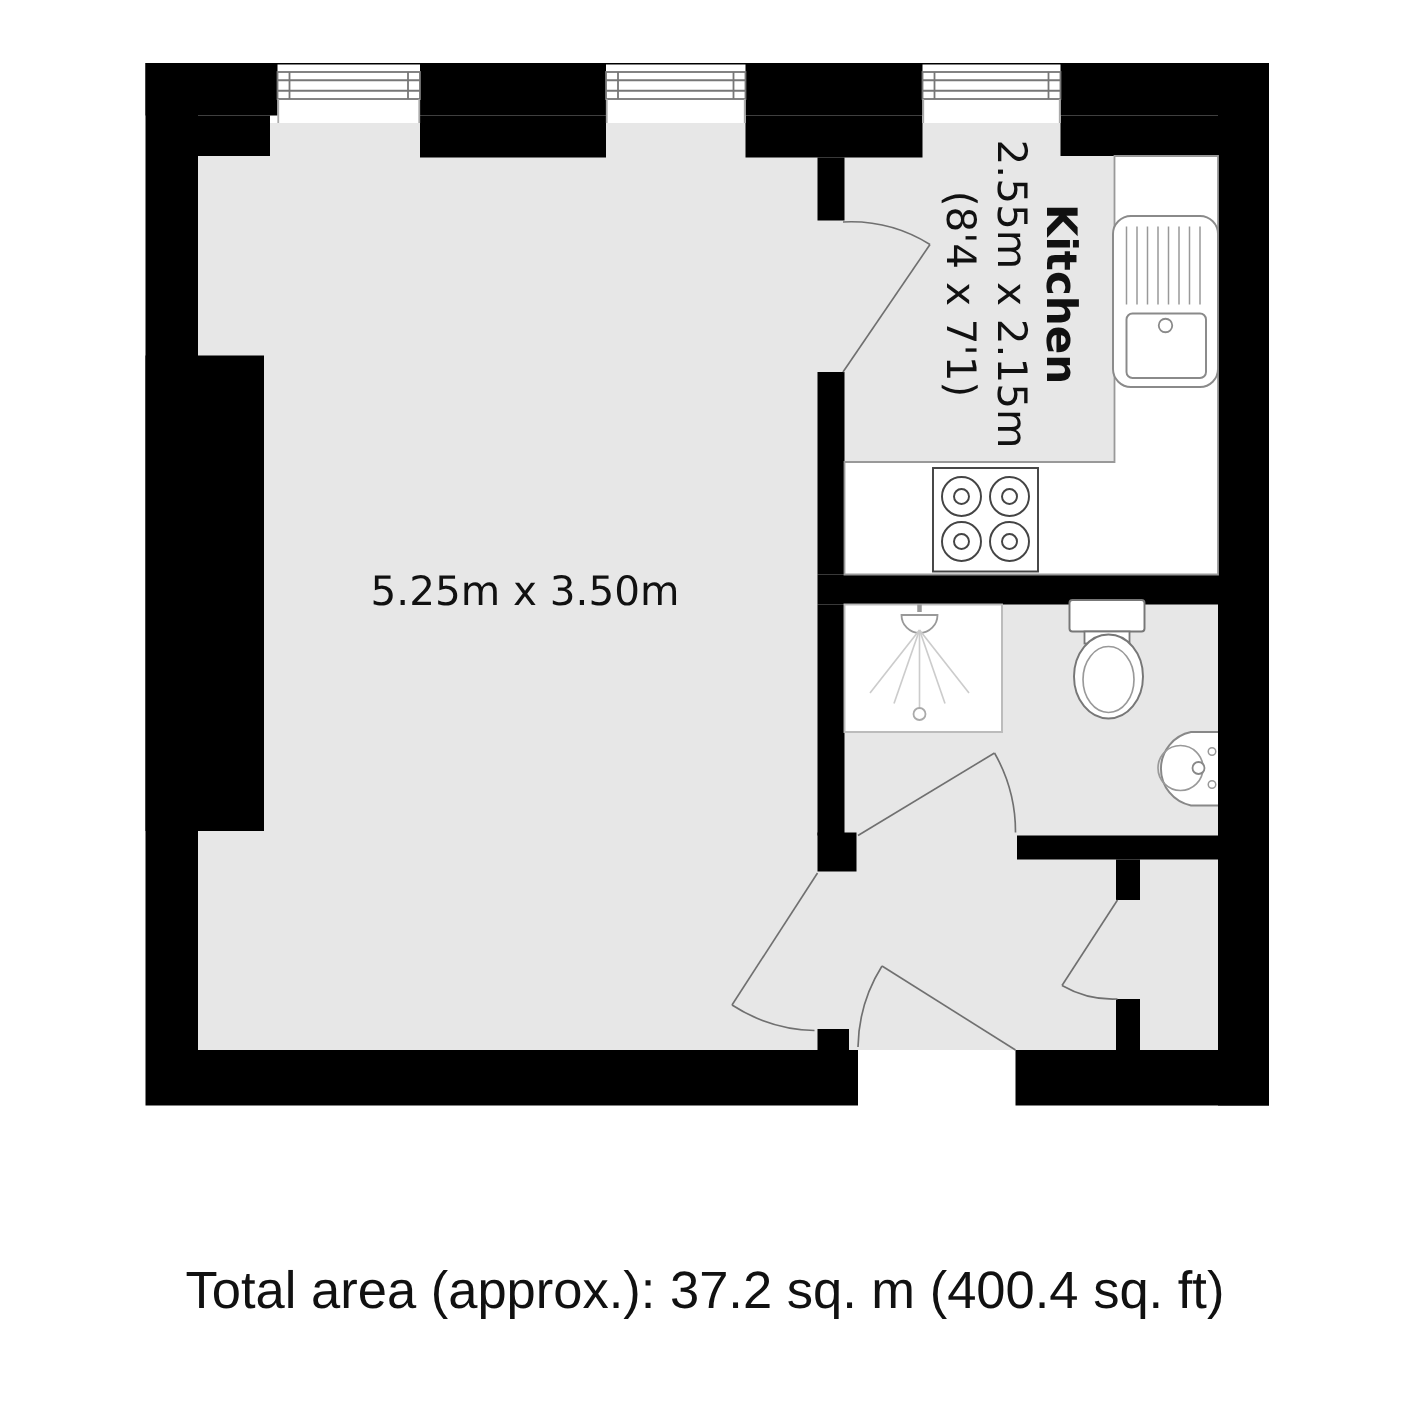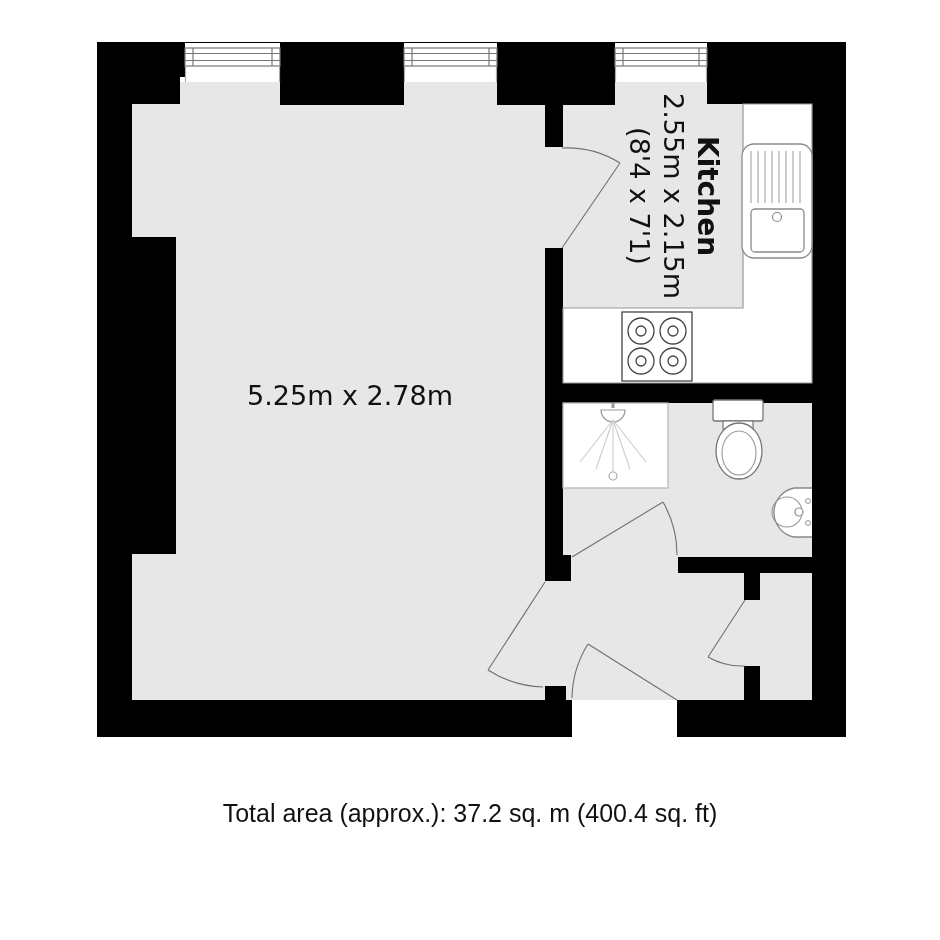--- a/index.html
+++ b/index.html
@@ -22,22 +22,22 @@
   .bay{position:absolute;background:#ffffff;}
   #fixture-svg{position:absolute;left:0;top:0;}
   .room-label{
     position:absolute;text-align:center;color:var(--text);
     font-size:27px;line-height:37px;white-space:nowrap;
   }
   .room-label .room-name{font-weight:bold;font-size:28px;}
   #kitchen-label{transform:translate(-50%,-50%) rotate(90deg);line-height:34px;font-size:27px;}
   #studio-label{transform:translate(-50%,-50%);}
   #caption{
-    position:absolute;left:470px;top:813px;transform:translate(-50%,-50%);
-    font-family:"Liberation Sans",sans-serif;font-size:25px;color:var(--text);
+    position:absolute;left:470px;top:861px;transform:translate(-50%,-50%);
+    font-family:"Liberation Sans",sans-serif;font-size:35px;color:var(--text);
     white-space:nowrap;letter-spacing:0px;
   }
 </style>
 </head>
 <body>
 
 <div id="plan">
 
   <div class="floor" style="left:132px;top:82px;width:680px;height:618px;"></div>
 
@@ -173,21 +173,21 @@
       <line x1="677" y1="700" x2="588" y2="644"></line>
       <path d="M588,644 A105,105 0 0 0 572,698"></path>
     </g>
     <g stroke="#707070" stroke-width="1.1" fill="none">
       <line x1="745" y1="600" x2="708" y2="657"></line>
       <path d="M708,657 A68,68 0 0 0 745,666"></path>
     </g>
   </svg>
 
   <div id="studio-label" class="room-label" style="left:350px;top:395px;">
-    <div>5.25m x 2.78m</div>
+    <div>5.25m x 3.50m</div>
   </div>
 
   <div id="kitchen-label" class="room-label" style="left:673px;top:196px;">
     <div class="room-name">Kitchen</div>
     <div>2.55m x 2.15m</div>
     <div>(8'4 x 7'1)</div>
   </div>
 
 </div>
 

